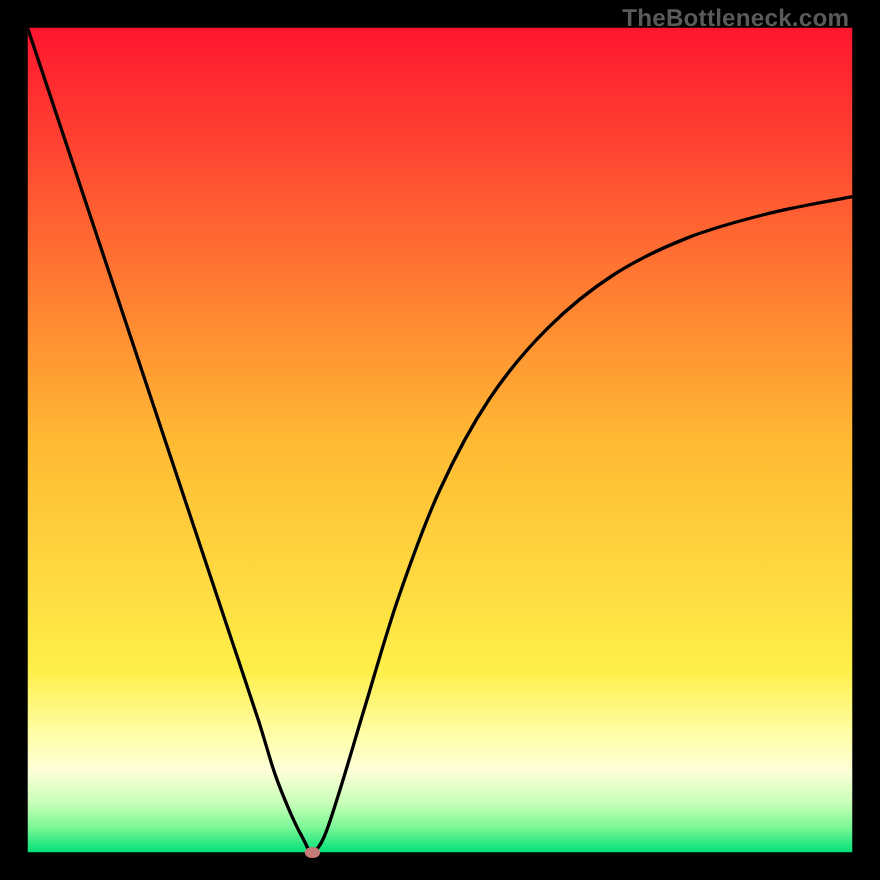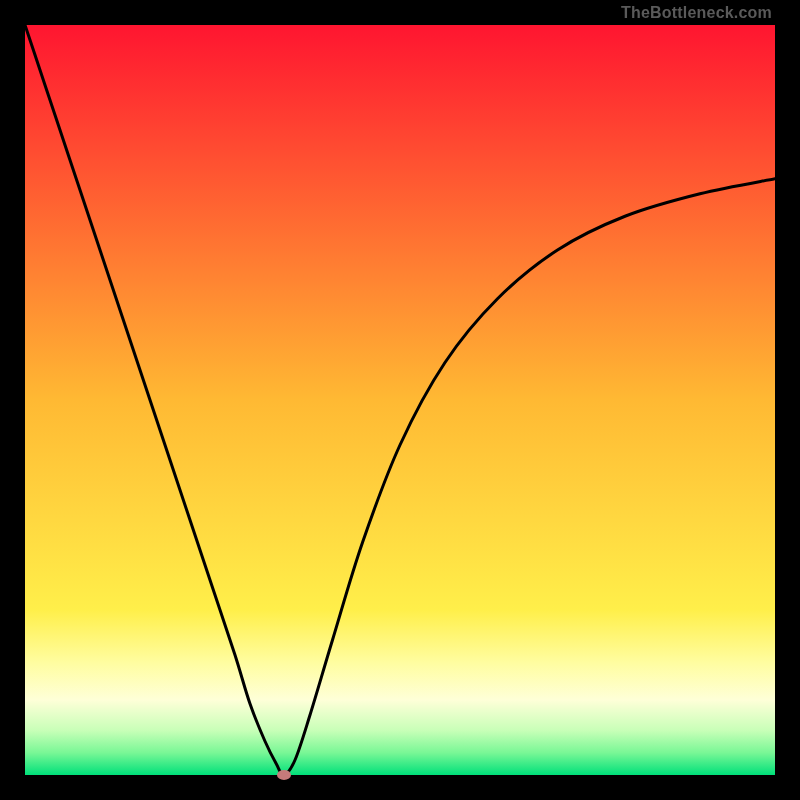--- a/index.html
+++ b/index.html
@@ -23,21 +23,21 @@
     left: 0;
     top: 0;
     width: 750px;
     height: 750px;
   }
   .watermark {
     position: absolute;
     top: 4px;
     right: 28px;
     font-family: Arial, Helvetica, sans-serif;
-    font-size: 16px;
+    font-size: 22px;
     font-weight: 600;
     color: #5a5a5a;
     letter-spacing: 0.2px;
   }
   .dot {
     position: absolute;
     width: 14px;
     height: 10px;
     background: #c57a7a;
     border-radius: 50%;

